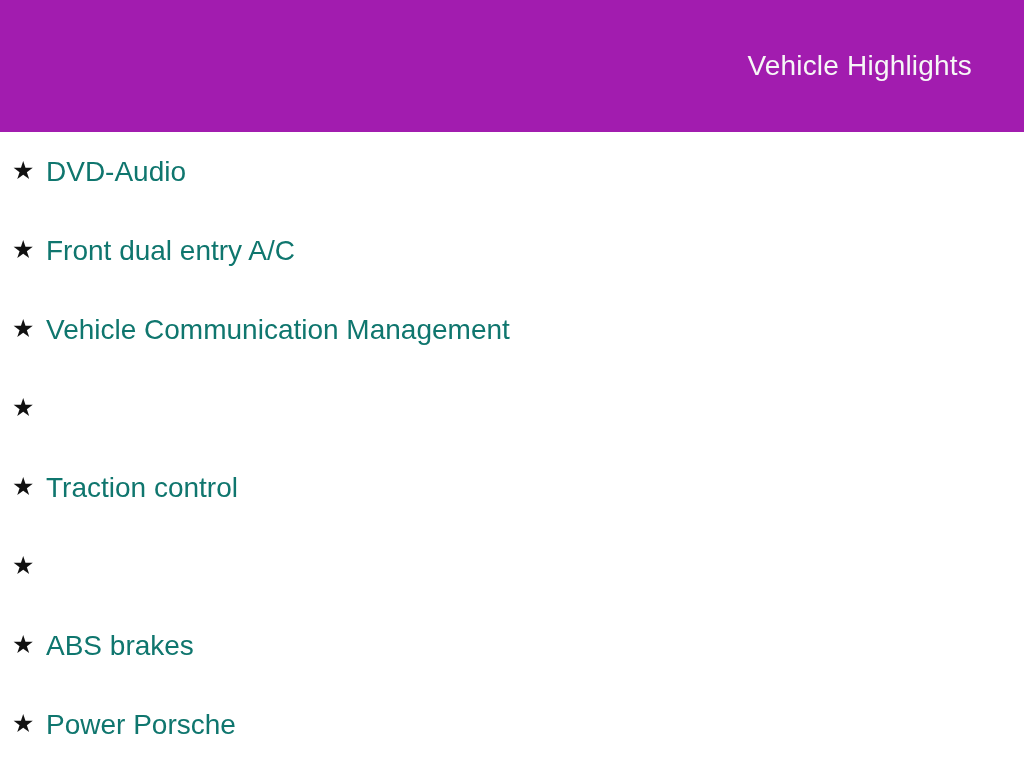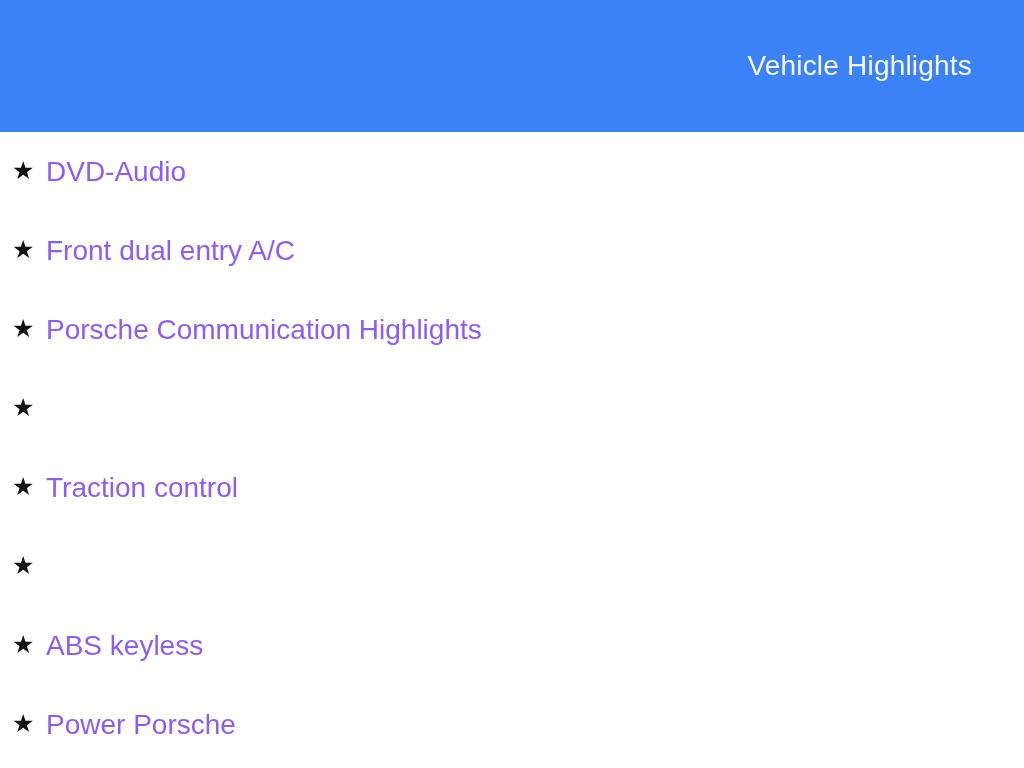--- a/index.html
+++ b/index.html
@@ -9,21 +9,21 @@
   body {
     width: 1024px;
     height: 768px;
     background: #ffffff;
     font-family: "Liberation Sans", sans-serif;
     overflow: hidden;
   }
   .header {
     width: 1024px;
     height: 132px;
-    background: #3b82f6;
+    background: #a21caf;
     display: flex;
     align-items: center;
     justify-content: flex-end;
     padding-right: 52px;
     box-sizing: border-box;
   }
   .header .title {
     color: #f7f7f7;
     font-size: 28px;
     letter-spacing: 0.2px;
@@ -44,21 +44,21 @@
   ul.highlights .star {
     width: 34px;
     flex: 0 0 34px;
     font-size: 25px;
     color: #111111;
     line-height: 1;
     transform: translateY(-1px);
   }
   ul.highlights .label {
     font-size: 28px;
-    color: #8b5cf6;
+    color: #0f766e;
     white-space: nowrap;
   }
 </style>
 </head>
 <body>
 
 <div class="header">
   <span class="title">Vehicle Highlights</span>
 </div>
 
@@ -66,33 +66,33 @@
     <li class="row">
       <span class="star">★</span>
       <span class="label">DVD-Audio</span>
     </li>
     <li class="row">
       <span class="star">★</span>
       <span class="label">Front dual entry A/C</span>
     </li>
     <li class="row">
       <span class="star">★</span>
-      <span class="label">Porsche Communication Highlights</span>
+      <span class="label">Vehicle Communication Management</span>
     </li>
     <li class="row">
       <span class="star">★</span>
     </li>
     <li class="row">
       <span class="star">★</span>
       <span class="label">Traction control</span>
     </li>
     <li class="row">
       <span class="star">★</span>
     </li>
     <li class="row">
       <span class="star">★</span>
-      <span class="label">ABS keyless</span>
+      <span class="label">ABS brakes</span>
     </li>
     <li class="row">
       <span class="star">★</span>
       <span class="label">Power Porsche</span>
     </li>
   </ul>
 
 </body></html>

